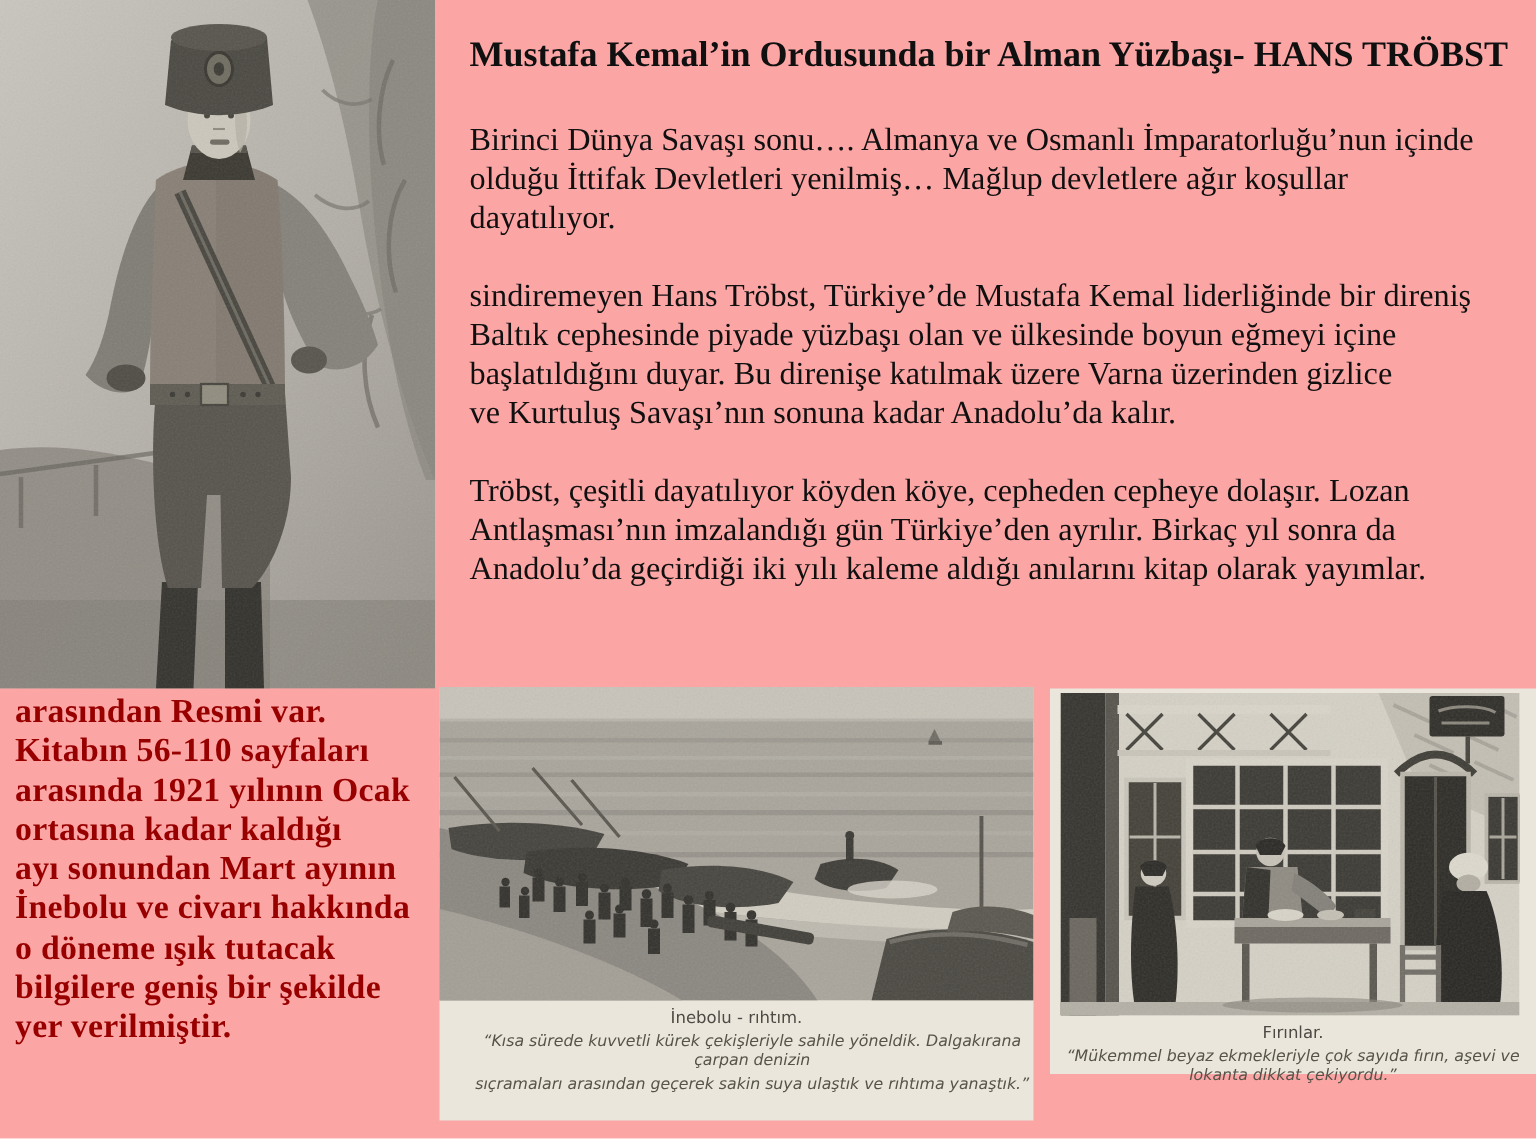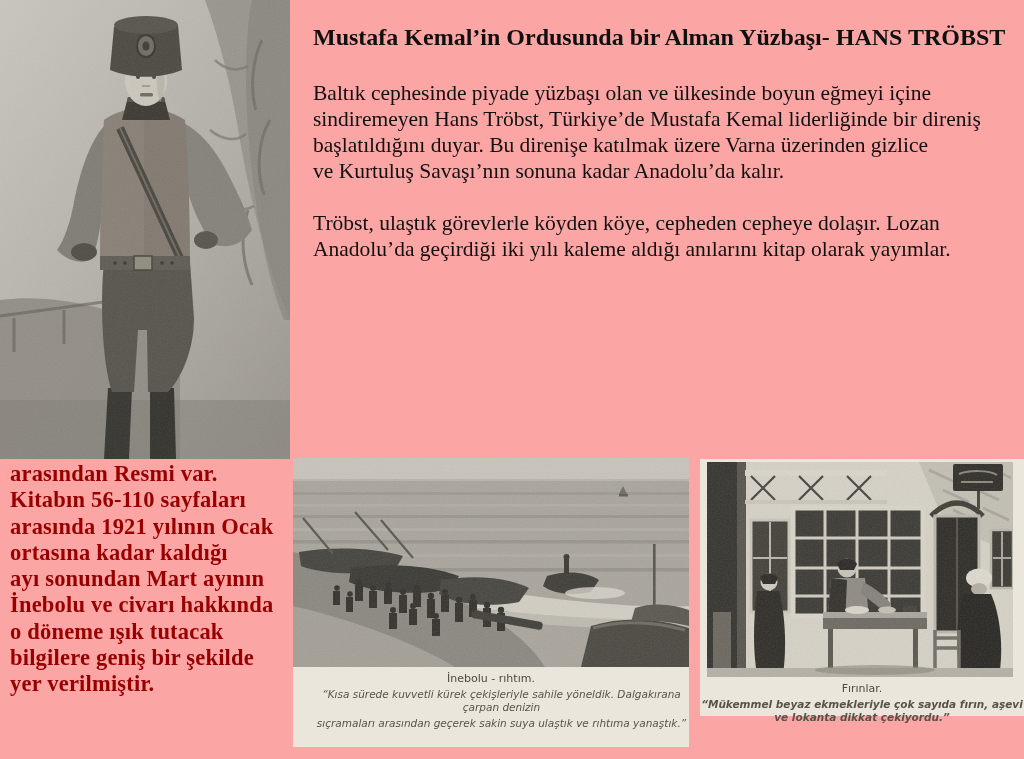--- a/index.html
+++ b/index.html
@@ -38,21 +38,21 @@
     font-family:"DejaVu Sans", sans-serif; font-size:11px;
     color:#4d4a45; text-align:center; margin-top:5px;
   }
   .quote {
     font-family:"DejaVu Sans", sans-serif; font-style:italic;
     font-size:10.5px; color:#565349; text-align:center; line-height:13px;
   }
   .scan-mid .caption { margin-top:5px; }
   .scan-mid .quote { margin-top:3px;padding-left:21px; }
   .scan-right .caption { position:absolute; left:0; top:223px; width:100%; margin:0; }
-  .scan-right .quote   { position:absolute; left:0; top:239px; width:100%;font-weight:bold; }
+  .scan-right .quote   { position:absolute; left:0; top:239px; width:100%; }
 
   
   .portrait { position:absolute; left:0; top:0; width:290px; height:459px; }
 </style>
 </head>
 <body>
 
 <div class="canvas">
 
   <svg class="portrait" viewBox="0 0 290 459">
@@ -118,27 +118,33 @@
     <ellipse cx="146" cy="25" rx="32" ry="9" fill="#56544c"></ellipse>
     <ellipse cx="146" cy="46" rx="9" ry="11" fill="#6f6c61" stroke="#38362f" stroke-width="2"></ellipse>
     <ellipse cx="146" cy="46" rx="3.5" ry="4.5" fill="#3c3a33"></ellipse>
 
     <rect width="290" height="459" filter="url(#grain1)" opacity="0.13"></rect>
   </svg>
 
   <div class="text-col">
     <div class="title">Mustafa Kemal’in Ordusunda bir Alman Yüzbaşı- HANS TRÖBST</div>
     <div class="para">
+      <div>Birinci Dünya Savaşı sonu…. Almanya ve Osmanlı İmparatorluğu’nun içinde</div>
+      <div>olduğu İttifak Devletleri yenilmiş… Mağlup devletlere ağır koşullar</div>
+      <div>dayatılıyor.</div>
+    </div>
+    <div class="para">
+      <div>sindiremeyen Hans Tröbst, Türkiye’de Mustafa Kemal liderliğinde bir direniş</div>
       <div>Baltık cephesinde piyade yüzbaşı olan ve ülkesinde boyun eğmeyi içine</div>
-      <div>sindiremeyen Hans Tröbst, Türkiye’de Mustafa Kemal liderliğinde bir direniş</div>
       <div>başlatıldığını duyar. Bu direnişe katılmak üzere Varna üzerinden gizlice</div>
       <div>ve Kurtuluş Savaşı’nın sonuna kadar Anadolu’da kalır.</div>
     </div>
     <div class="para">
-      <div>Tröbst, ulaştık görevlerle köyden köye, cepheden cepheye dolaşır. Lozan</div>
+      <div>Tröbst, çeşitli dayatılıyor köyden köye, cepheden cepheye dolaşır. Lozan</div>
+      <div>Antlaşması’nın imzalandığı gün Türkiye’den ayrılır. Birkaç yıl sonra da</div>
       <div>Anadolu’da geçirdiği iki yılı kaleme aldığı anılarını kitap olarak yayımlar.</div>
     </div>
   </div>
 
   <div class="red-note">
     <div>arasından Resmi var.</div>
     <div>Kitabın 56-110 sayfaları</div>
     <div>arasında 1921 yılının Ocak</div>
     <div>ortasına kadar kaldığı</div>
     <div>ayı sonundan Mart ayının</div>

